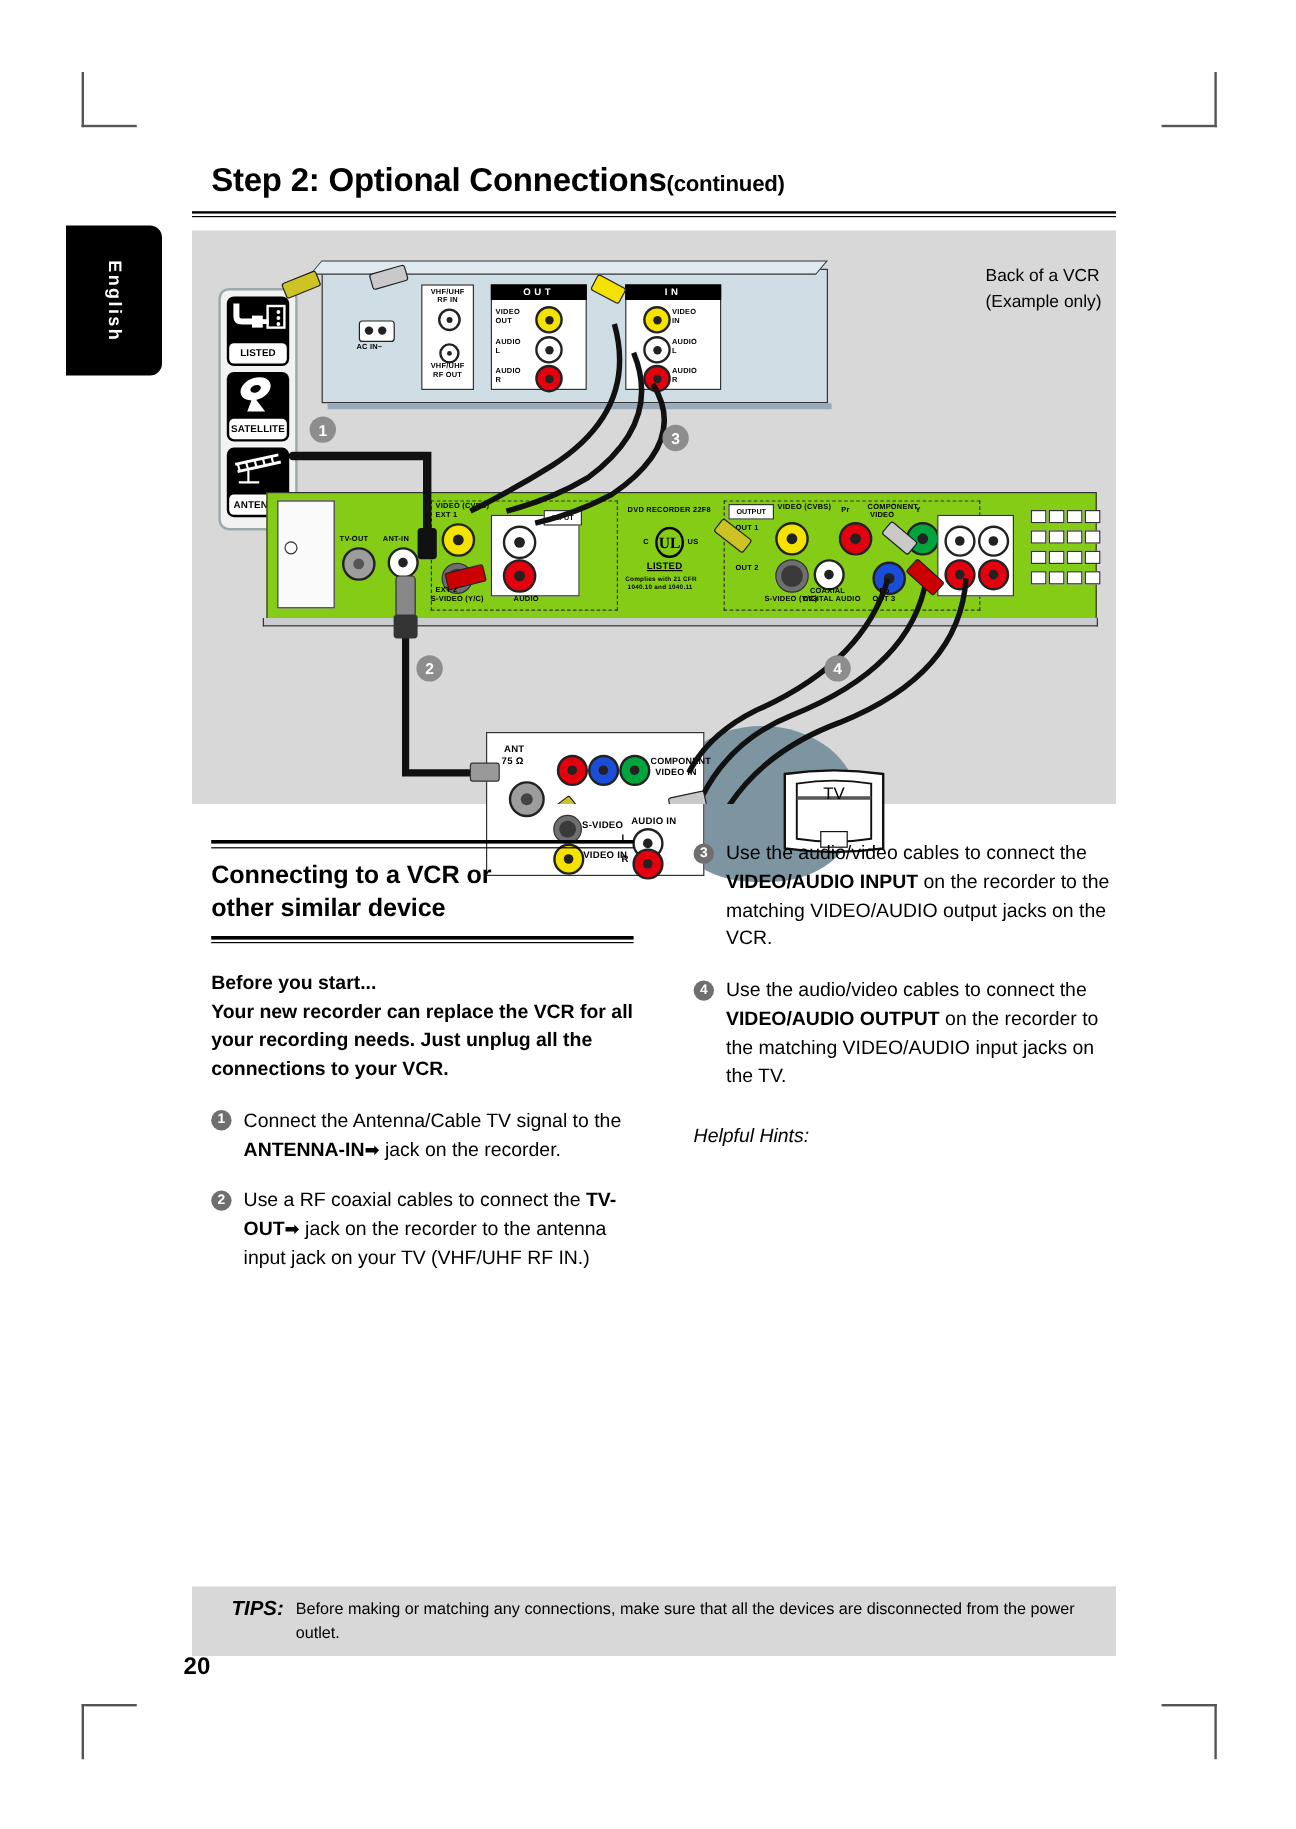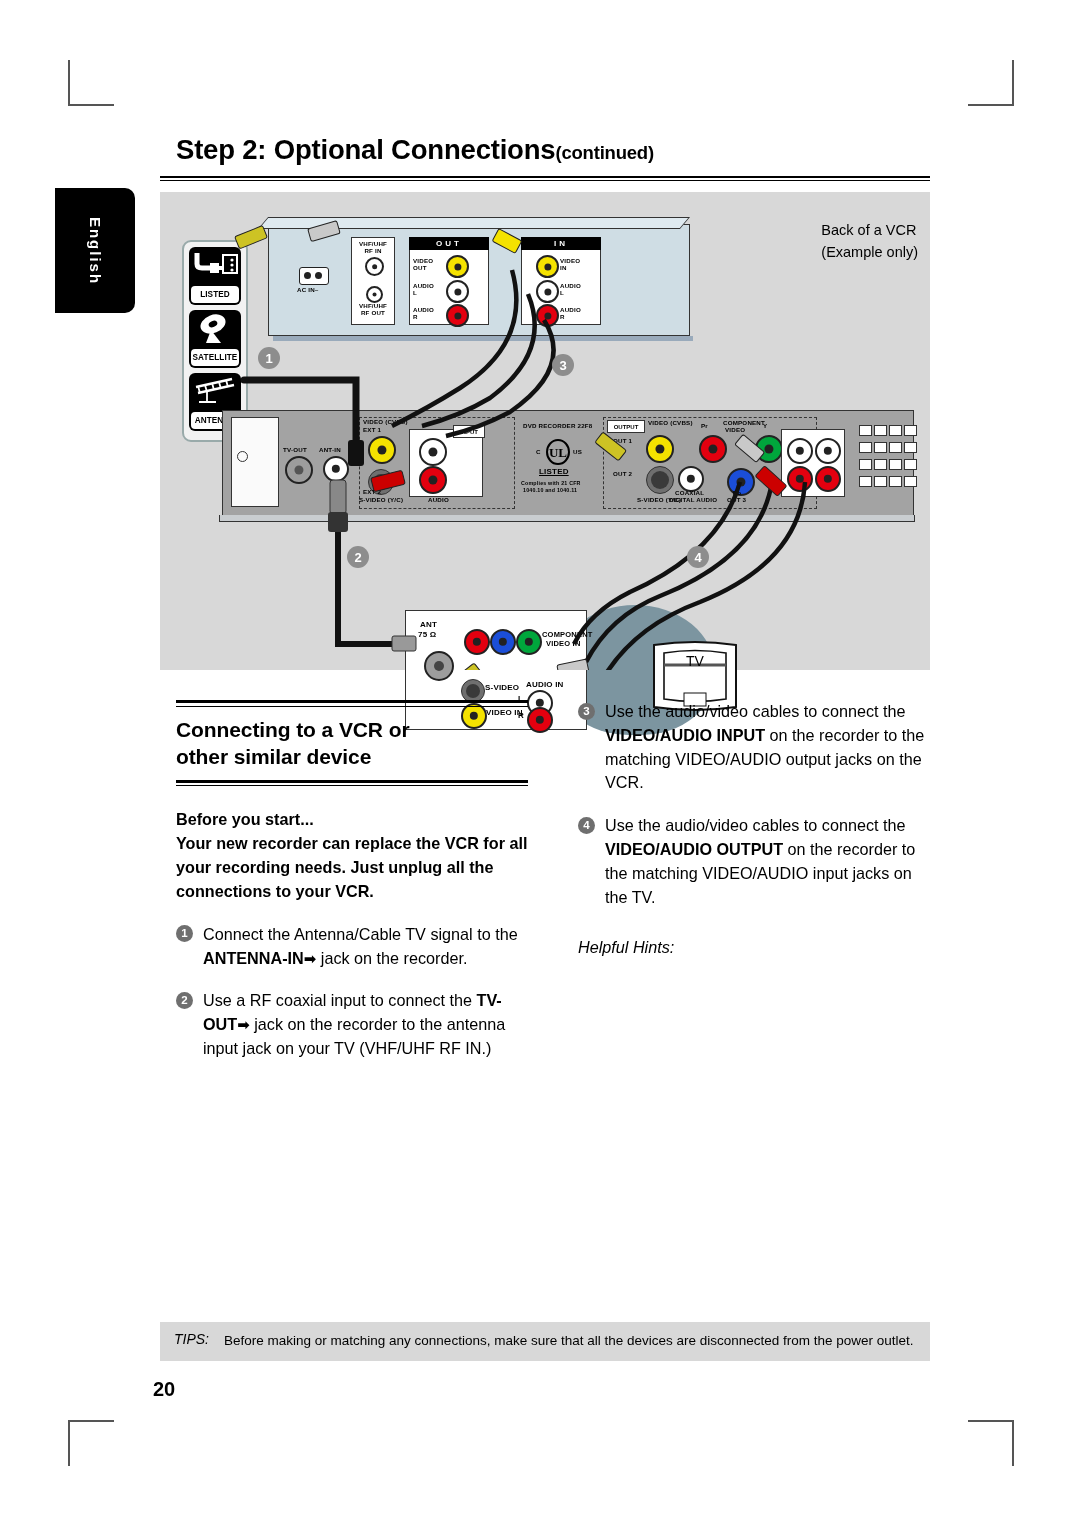--- a/index.html
+++ b/index.html
@@ -54,21 +54,21 @@
   .lbl{position:absolute;font-size:6.2px;font-weight:bold;line-height:1.05;letter-spacing:.2px;}
 
   .jack{position:absolute;border-radius:50%;border:2.2px solid #222;background:#fff;}
   .jack i{position:absolute;left:50%;top:50%;width:38%;height:38%;transform:translate(-50%,-50%);
           border-radius:50%;background:#222;}
   .j-yellow{background:#f4e200;} .j-red{background:#e3000f;} .j-white{background:#fff;}
   .j-blue{background:#1b4ed8;} .j-green{background:#00a63c;}
 
   
   .rec{position:absolute;left:62px;top:218px;width:690px;height:104px;
-       background:#a3a3a3;border:1.8px solid #333;}
+       background:#84cc16;border:1.8px solid #333;}
   .rec .lip{position:absolute;left:-4px;top:104px;width:694px;height:6px;background:#c9cdd0;
             border:1.4px solid #333;border-top:none;}
   .dash{position:absolute;border:1.3px dashed #333;}
   .vent{position:absolute;width:11px;height:9px;border:1.3px solid #333;background:#fff;}
 
   
   .tvpanel{position:absolute;left:245px;top:418px;width:180px;height:118px;
            background:#fff;border:1.6px solid #333;}
   .tvshadow{position:absolute;left:395px;top:413px;width:160px;height:130px;
             background:#7c95a0;border-radius:50% 50% 46% 46%;}
@@ -101,21 +101,21 @@
              display:flex;align-items:center;justify-content:center;}
   .step b{font-weight:bold;}
   .gl{font-family:"DejaVu Sans",sans-serif;font-weight:bold;font-size:15px;}
 
   .hints-t{font-size:16.2px;font-style:italic;margin:26px 0 0 0;line-height:1.47;}
   .hint{font-size:16.2px;font-style:italic;margin:0;line-height:1.47;}
 
   
   .tips{position:absolute;left:160px;top:1322px;width:770px;background:#d8d8d8;
         padding:9px 12px 10px 14px;box-sizing:border-box;}
-  .tips .tl{font-size:14px;font-style:italic;font-weight:normal;float:left;padding-right:10px;}
+  .tips .tl{font-size:17px;font-style:italic;font-weight:bold;float:left;padding-right:10px;margin-left:19px;}
   .tips .tt{font-size:13.5px;line-height:1.45;margin-left:50px;}
   .pageno{position:absolute;left:153px;top:1378px;font-size:20px;font-weight:bold;}
 </style>
 </head>
 <body>
 
 <div class="crop tl"></div>
 <div class="crop tr"></div>
 <div class="crop bl"></div>
 <div class="crop br"></div>
@@ -459,21 +459,21 @@
 
 
   <p class="bold" style="margin-bottom:0;">Before you start...</p>
   <p class="bold" style="margin-top:0;">Your new recorder can replace the VCR for all your recording needs. Just unplug all the connections to your VCR.</p>
 
   <p class="step">
     <span class="num">1</span><span>Connect the Antenna/Cable TV signal to the </span><b>ANTENNA-IN</b><span class="gl">➡</span><span> jack on the recorder.</span>
   </p>
 
   <p class="step">
-    <span class="num">2</span><span>Use a RF coaxial input to connect the </span><b>TV-OUT</b><span class="gl">➡</span><span> jack on the recorder to the antenna input jack on your TV (VHF/UHF RF IN.)</span>
+    <span class="num">2</span><span>Use a RF coaxial cables to connect the </span><b>TV-OUT</b><span class="gl">➡</span><span> jack on the recorder to the antenna input jack on your TV (VHF/UHF RF IN.)</span>
   </p>
 </div>
 
 <div class="colR">
   <p class="step" style="margin-top:0;">
     <span class="num">3</span><span>Use the audio/video cables to connect the </span><b>VIDEO/AUDIO INPUT</b><span> on the recorder to the matching VIDEO/AUDIO output jacks on the VCR.</span>
   </p>
 
   <p class="step">
     <span class="num">4</span><span>Use the audio/video cables to connect the </span><b>VIDEO/AUDIO OUTPUT</b><span> on the recorder to the matching VIDEO/AUDIO input jacks on the TV.</span>

